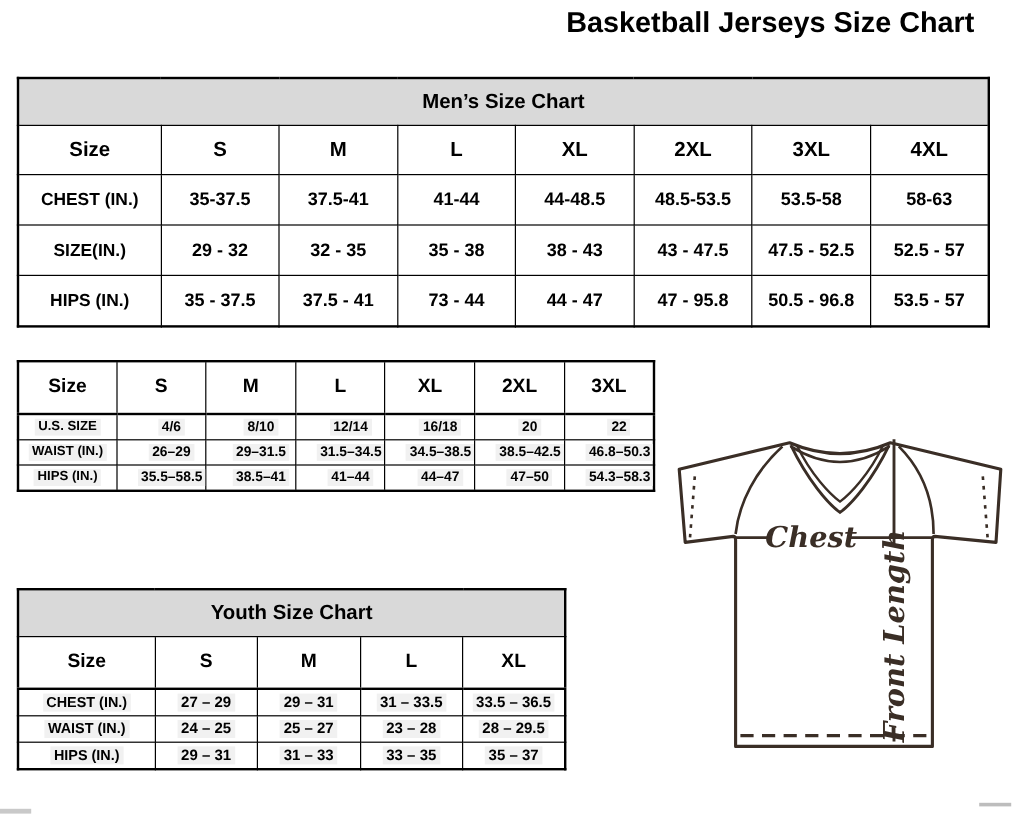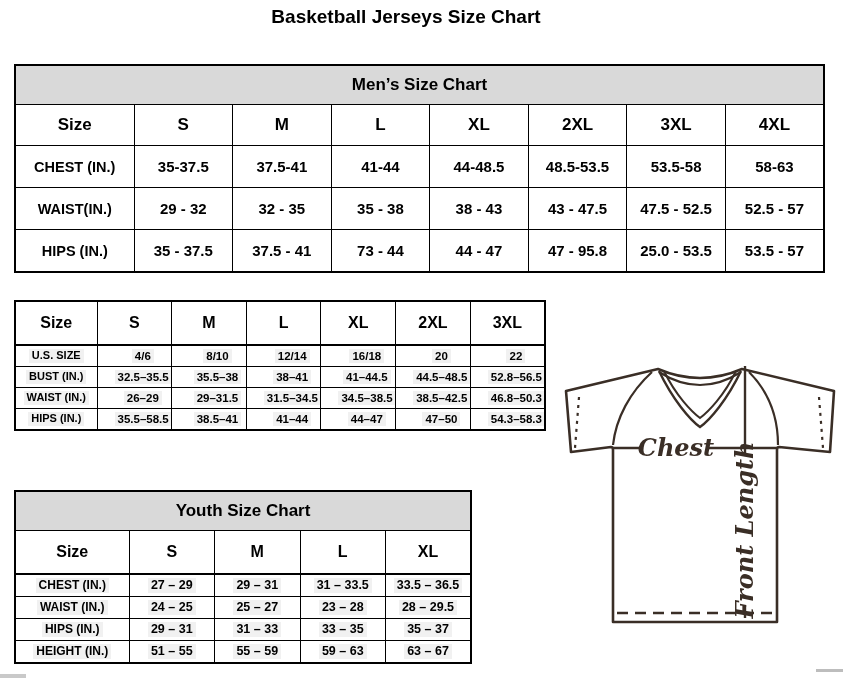--- a/index.html
+++ b/index.html
@@ -4,22 +4,22 @@
 <style>
   :root{
     --header-bg:#d9d9d9;
     --border:#000000;
     --diagram-line:#3a2e26;
     --value-highlight:#f1f1f1;
   }
   html,body{margin:0;padding:0;background:#ffffff;}
   #page{position:relative;width:843px;height:679px;background:#ffffff;overflow:hidden;
         font-family:"Liberation Sans",sans-serif;}
-  #page-title{position:absolute;top:6px;left:0;width:812px;text-align:center;
-              font-size:19px;font-weight:bold;color:#000;}
+  #page-title{position:absolute;top:6px;left:0;width:812px;text-align:right;
+              font-size:24px;font-weight:bold;color:#000;}
   .tbl-wrap{position:absolute;}
   #men-table{left:14px;top:64px;width:811px;}
   #women-table{left:14px;top:300px;width:532px;}
   #youth-table{left:14px;top:490px;width:458px;border-radius:20px;}
   table{border-collapse:collapse;table-layout:fixed;width:100%;
         font-family:Liberation Sans, sans-serif;border:2px solid var(--border);}
   th,td{border:1px solid var(--border);text-align:center;vertical-align:middle;
         font-weight:bold;color:#000;padding:0;overflow:hidden;white-space:nowrap;}
   tr.title-row th{background:var(--header-bg);height:38px;font-size:17px;}
   
@@ -89,37 +89,37 @@
             <th>CHEST (IN.)</th>
             <td>35-37.5</td>
             <td>37.5-41</td>
             <td>41-44</td>
             <td>44-48.5</td>
             <td>48.5-53.5</td>
             <td>53.5-58</td>
             <td>58-63</td>
           </tr>
           <tr class="data-row">
-            <th>WAIST(IN.)</th>
+            <th>SIZE(IN.)</th>
             <td>29 - 32</td>
             <td>32 - 35</td>
             <td>35 - 38</td>
             <td>38 - 43</td>
             <td>43 - 47.5</td>
             <td>47.5 - 52.5</td>
             <td>52.5 - 57</td>
           </tr>
           <tr class="data-row">
             <th>HIPS (IN.)</th>
             <td>35 - 37.5</td>
             <td>37.5 - 41</td>
             <td>73 - 44</td>
             <td>44 - 47</td>
             <td>47 - 95.8</td>
-            <td>25.0 - 53.5</td>
+            <td>50.5 - 96.8</td>
             <td>53.5 - 57</td>
           </tr>
         </tbody>
       </table>
     </div>
   <div id="women-table" class="tbl-wrap">
       <table class="women small">
         <colgroup>
           <col>
           <col>
@@ -142,29 +142,20 @@
           <tr class="data-row">
             <th><span class="hl">U.S. SIZE</span></th>
             <td><span class="hl">4/6</span></td>
             <td><span class="hl">8/10</span></td>
             <td><span class="hl">12/14</span></td>
             <td><span class="hl">16/18</span></td>
             <td><span class="hl">20</span></td>
             <td><span class="hl">22</span></td>
           </tr>
           <tr class="data-row">
-            <th><span class="hl">BUST (IN.)</span></th>
-            <td><span class="hl">32.5–35.5</span></td>
-            <td><span class="hl">35.5–38</span></td>
-            <td><span class="hl">38–41</span></td>
-            <td><span class="hl">41–44.5</span></td>
-            <td><span class="hl">44.5–48.5</span></td>
-            <td><span class="hl">52.8–56.5</span></td>
-          </tr>
-          <tr class="data-row">
             <th><span class="hl">WAIST (IN.)</span></th>
             <td><span class="hl">26–29</span></td>
             <td><span class="hl">29–31.5</span></td>
             <td><span class="hl">31.5–34.5</span></td>
             <td><span class="hl">34.5–38.5</span></td>
             <td><span class="hl">38.5–42.5</span></td>
             <td><span class="hl">46.8–50.3</span></td>
           </tr>
           <tr class="data-row">
             <th><span class="hl">HIPS (IN.)</span></th>
@@ -212,27 +203,20 @@
             <td><span class="hl">23 – 28</span></td>
             <td><span class="hl">28 – 29.5</span></td>
           </tr>
           <tr class="data-row">
             <th><span class="hl">HIPS (IN.)</span></th>
             <td><span class="hl">29 – 31</span></td>
             <td><span class="hl">31 – 33</span></td>
             <td><span class="hl">33 – 35</span></td>
             <td><span class="hl">35 – 37</span></td>
           </tr>
-          <tr class="data-row">
-            <th><span class="hl">HEIGHT (IN.)</span></th>
-            <td><span class="hl">51 – 55</span></td>
-            <td><span class="hl">55 – 59</span></td>
-            <td><span class="hl">59 – 63</span></td>
-            <td><span class="hl">63 – 67</span></td>
-          </tr>
         </tbody>
       </table>
     </div>
 
   <svg id="jersey" viewBox="0 0 288 312">
 
     <path class="line fillwhite" stroke-width="2.6" stroke-linejoin="round" d="M 103,15 Q 145,33 187,15 L 279,37 L 275,98 L 224,93 Q 222,93 222,96 L 222,268 L 58,268 L 58,96 Q 58,93 56,93 L 16,98 L 11,37 Z"></path>
 
     <path class="line" stroke-width="2.2" d="M 104,18 Q 145,44 186,18"></path>
     <path class="line" stroke-width="2.4" d="M 104,17 C 118,46 135,66 145,73 C 155,66 172,46 186,17"></path>

